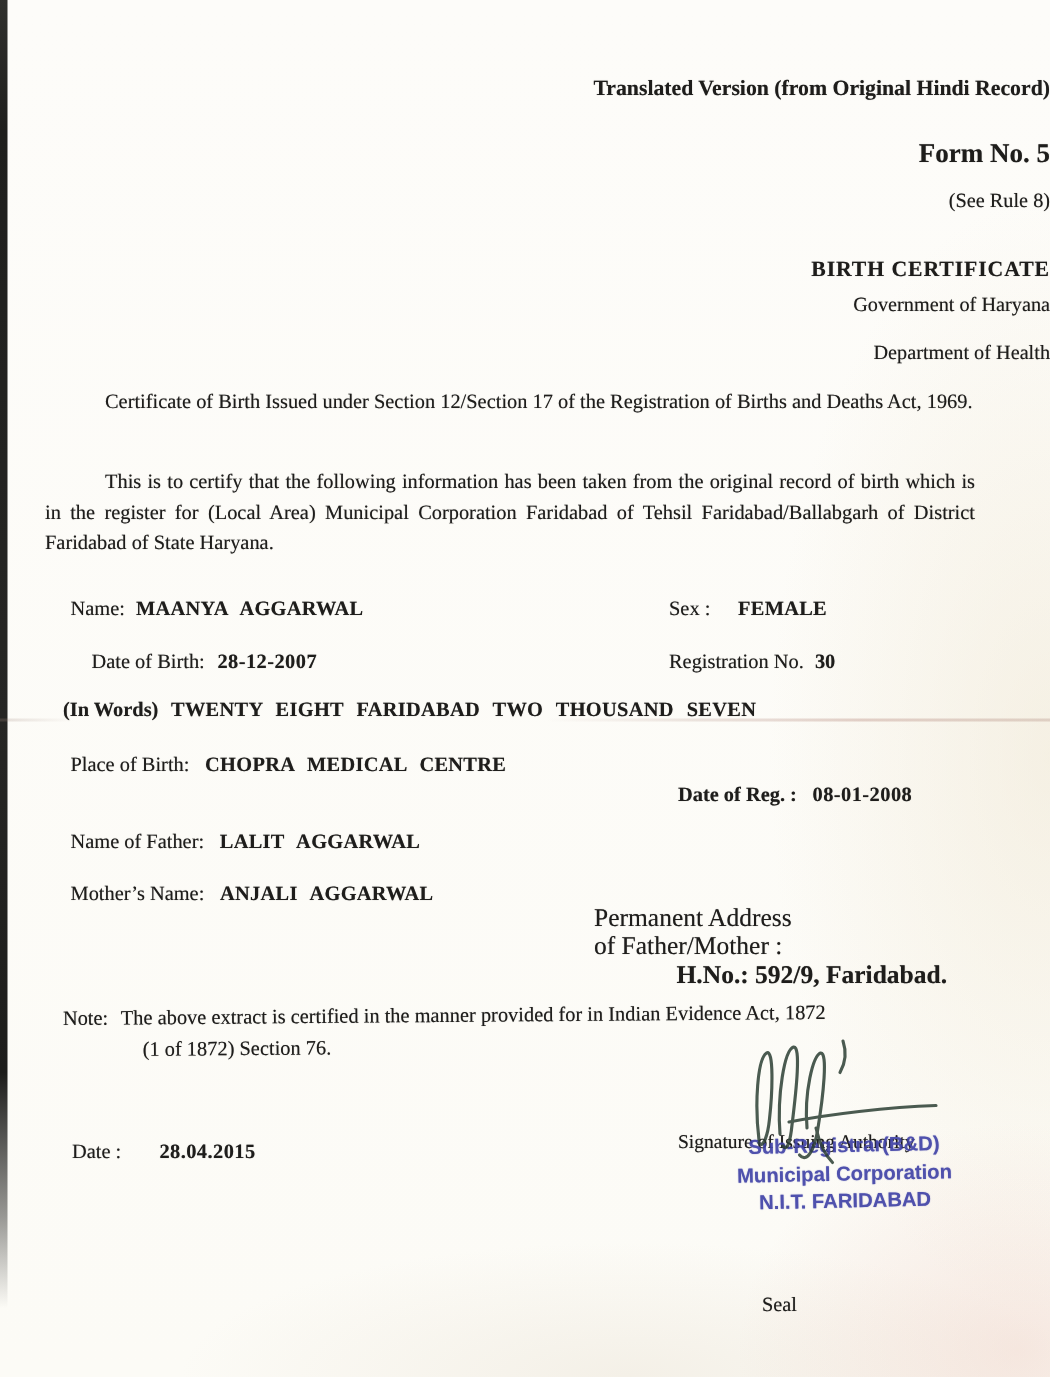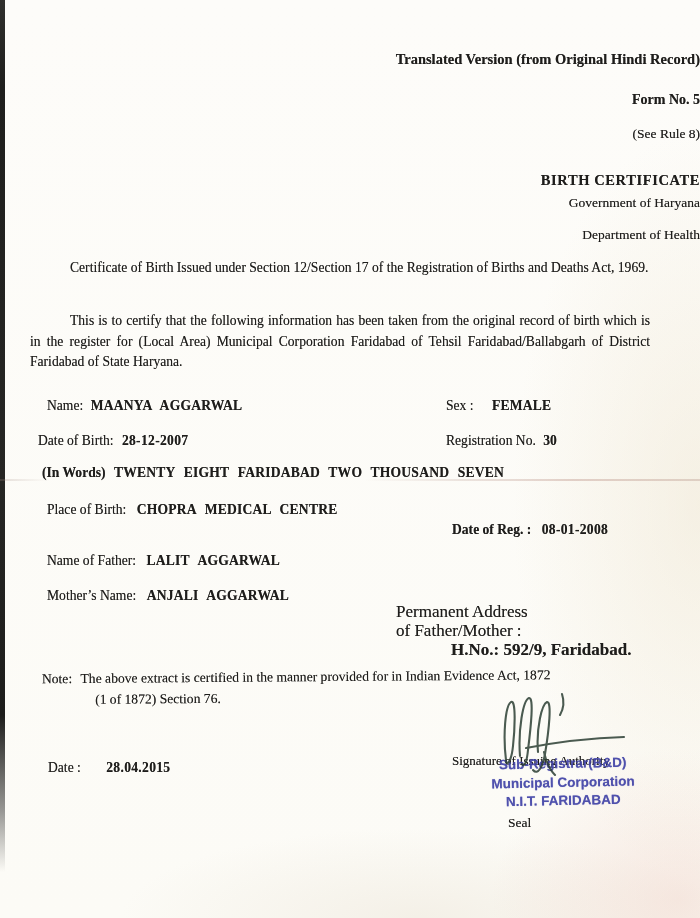--- a/index.html
+++ b/index.html
@@ -58,50 +58,50 @@
     text-align:center;
     font-family:"Liberation Sans","DejaVu Sans",sans-serif;
     font-size:13.5px; font-weight:700; line-height:18.5px;
     color:#4143a7;
     transform:rotate(-1.2deg);
     z-index:2;
     text-shadow:0 0 0.8px rgba(65,67,167,0.6);
     opacity:0.92;
   }
   .sig-svg{ left:492px; top:688px; z-index:3; }
-  .seal{ left:508px; top:815px; font-size:13.5px; }
+  .seal{ left:508px; top:862px; font-size:13.5px; }
 </style>
 </head>
 <body>
 
 <div class="page">
 
   <div class="edge-strip"></div>
   <div class="crease"></div>
 
   <div class="abs center txt b" style="top:51px;font-size:14.5px;">Translated Version (from Original Hindi Record)</div>
-  <div class="abs center txt b" style="top:92px;font-size:14px;">Form No. 5</div>
+  <div class="abs center txt b" style="top:92px;font-size:18px;">Form No. 5</div>
   <div class="abs center txt" style="top:126px;font-size:13.5px;">(See Rule 8)</div>
   <div class="abs center txt b" style="top:172px;font-size:14.5px;letter-spacing:0.6px;">BIRTH CERTIFICATE</div>
   <div class="abs center txt" style="top:195px;font-size:13.5px;">Government of Haryana</div>
   <div class="abs center txt" style="top:227px;font-size:13.5px;">Department of Health</div>
 
   <div class="abs para txt" style="top:258px;">Certificate of Birth Issued under Section 12/Section 17 of the Registration of Births and Deaths Act, 1969.</div>
   <div class="abs para txt" style="top:311px;">This is to certify that the following information has been taken from the original record of birth which is in the register for (Local Area) Municipal Corporation Faridabad of Tehsil Faridabad/Ballabgarh of District Faridabad of State Haryana.</div>
 
   <div class="abs txt row-label" style="left:47px;top:398px;">
     <span>Name:</span>
     <span class="vcaps" style="margin-left:4px;">MAANYA AGGARWAL</span>
   </div>
   <div class="abs txt row-label" style="left:446px;top:398px;">
     <span>Sex :</span>
     <span class="vcaps" style="margin-left:15px;">FEMALE</span>
   </div>
 
-  <div class="abs txt row-label" style="left:38px;top:433px;">
+  <div class="abs txt row-label" style="left:61px;top:433px;">
     <span>Date of Birth:</span>
     <span class="b" style="margin-left:5px;letter-spacing:0.3px;">28-12-2007</span>
   </div>
   <div class="abs txt row-label" style="left:446px;top:433px;">
     <span>Registration No.</span>
     <span class="b" style="margin-left:4px;">30</span>
   </div>
 
   <div class="abs txt row-label" style="left:42px;top:465px;">
     <span class="b">(In Words)</span>

